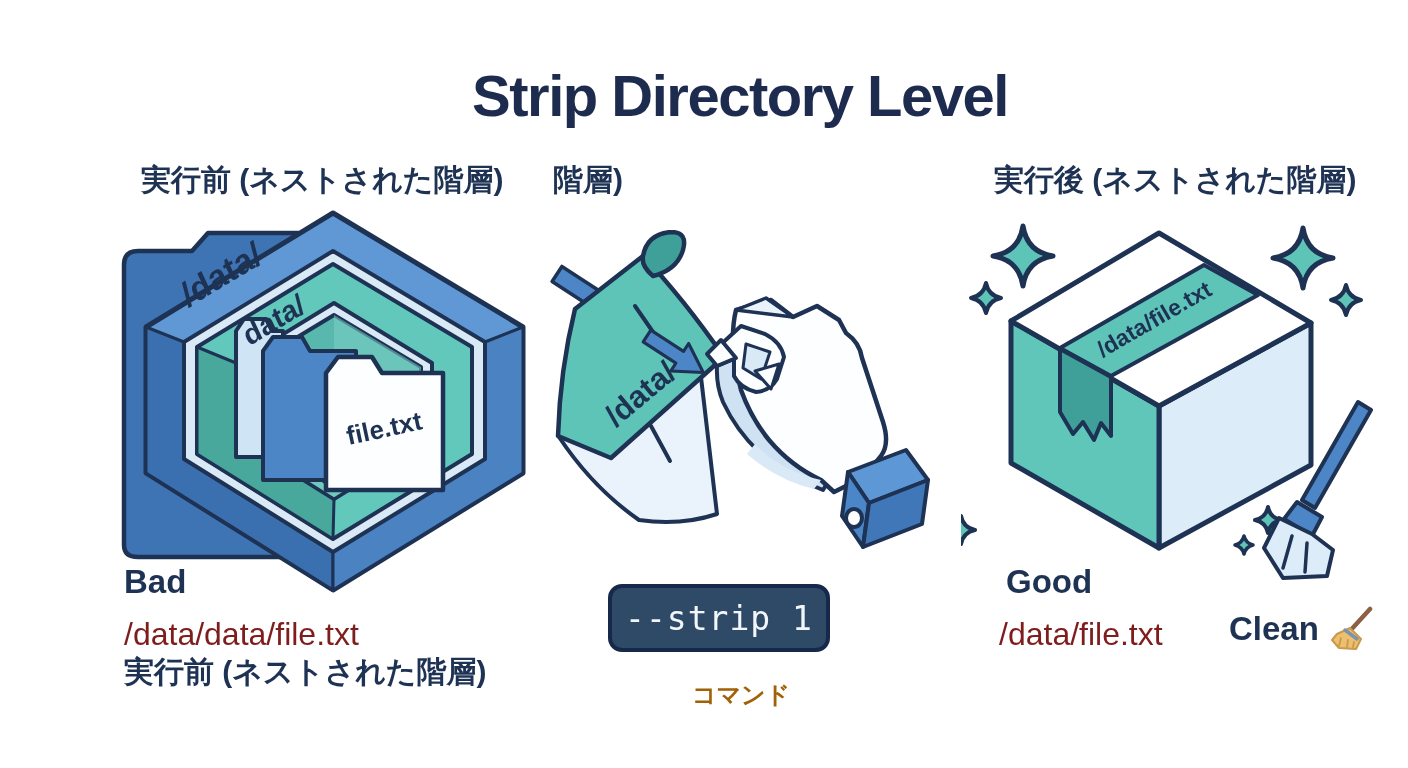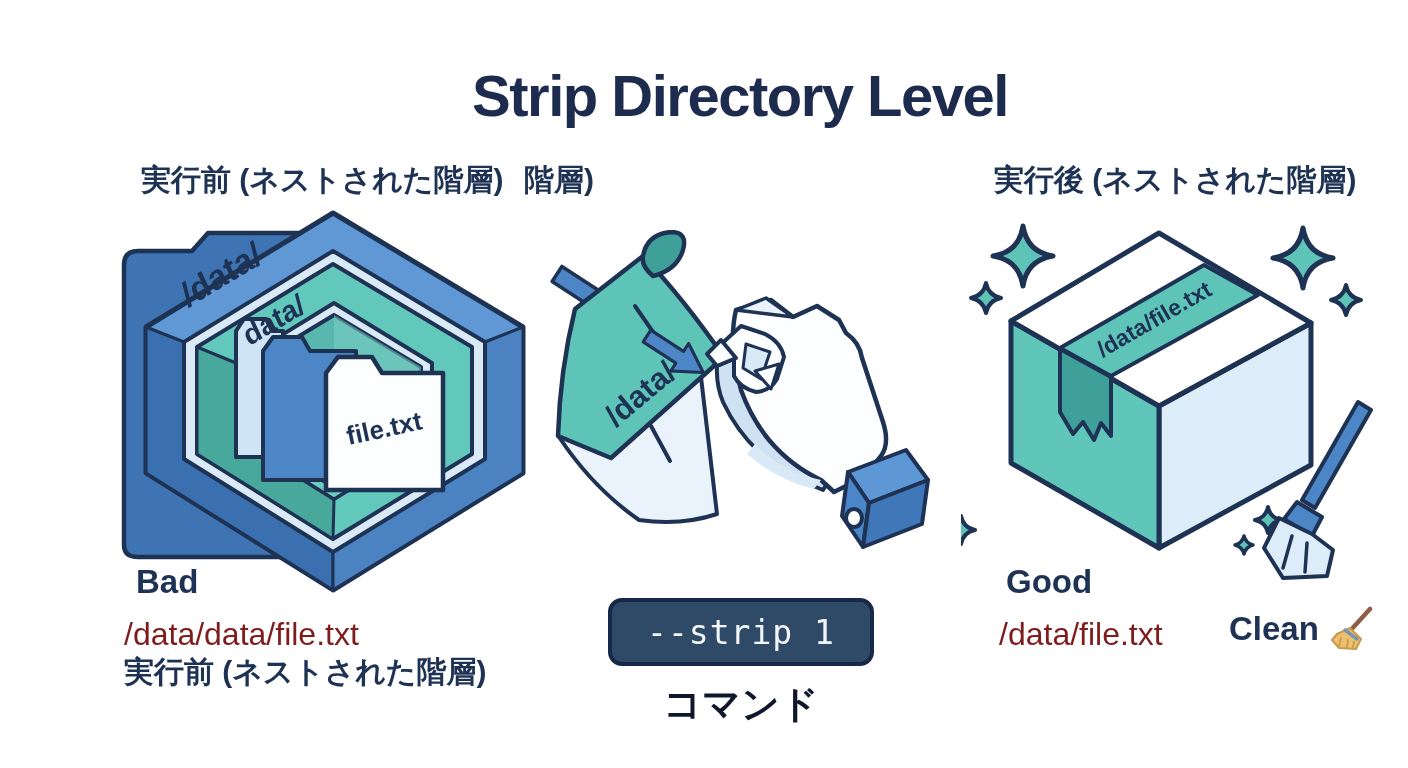--- a/index.html
+++ b/index.html
@@ -7,45 +7,45 @@
   .frame {
     position:relative; width:1408px; height:768px; background:#ffffff;
     font-family:"Liberation Sans","DejaVu Sans",sans-serif; color:#1e3254; overflow:hidden;margin-left:36px;
   }
   .title {
     position:absolute; left:0; right:0; top:62px; text-align:center;
     font-size:58px; font-weight:800; letter-spacing:-1.5px; color:#1d2b4e;
   }
   .heading { position:absolute; top:160px; font-size:30px; font-weight:700; color:#1e3254; white-space:nowrap; }
   .h-before { left:105px; }
-  .h-artifact { left:488px; }
+  .h-artifact { left:517px; }
   .h-after { left:958px; }
   .illus { position:absolute; }
   .illus-before { left:70px;  top:205px; }
   .illus-peel   { left:495px; top:230px; }
   .illus-after  { left:925px; top:218px; }
   .verdict { position:absolute; top:563px; font-size:33px; font-weight:800; color:#1e3254; }
-  .v-bad  { left:100px; }
+  .v-bad  { left:88px; }
   .v-good { left:970px;text-align:center; }
   .path-text { position:absolute; top:616px; font-size:32px; font-weight:400; color:#7f1d1d; white-space:nowrap; }
   .p-before { left:88px; }
   .p-after  { left:963px; }
   .caption-before { position:absolute; left:88px; top:652px; font-size:30px; font-weight:700; color:#1e3254; white-space:nowrap; }
   .code-chip {
-    position:absolute; left:572px; top:598px; width:266px; height:68px;
+    position:absolute; left:572px; top:584px; width:222px; height:68px;
     background:#2e4a66; border:4px solid #16294a; border-radius:14px;
     display:flex; align-items:center; justify-content:center;
   }
   .code-chip span {
     font-family:"DejaVu Sans Mono","Liberation Mono",monospace;
     font-size:33px; color:#f2f6fa; letter-spacing:1px; white-space:pre;
   }
   .command-caption {
     position:absolute; left:572px; top:679px; width:266px; text-align:center;
-    font-size:38px; font-weight:700; color:#0f172a;
+    font-size:24px; font-weight:700; color:#a16207;
   }
   .clean-wrap { position:absolute; left:1193px; top:606px; display:flex; align-items:center; gap:10px; }
   .clean-wrap .clean-txt { font-size:33px; font-weight:800; color:#1e3254;text-align:right; }
   svg text { font-family:"Liberation Sans","DejaVu Sans",sans-serif; }
 </style>
 </head>
 <body>
 
 <div class="frame">
 

